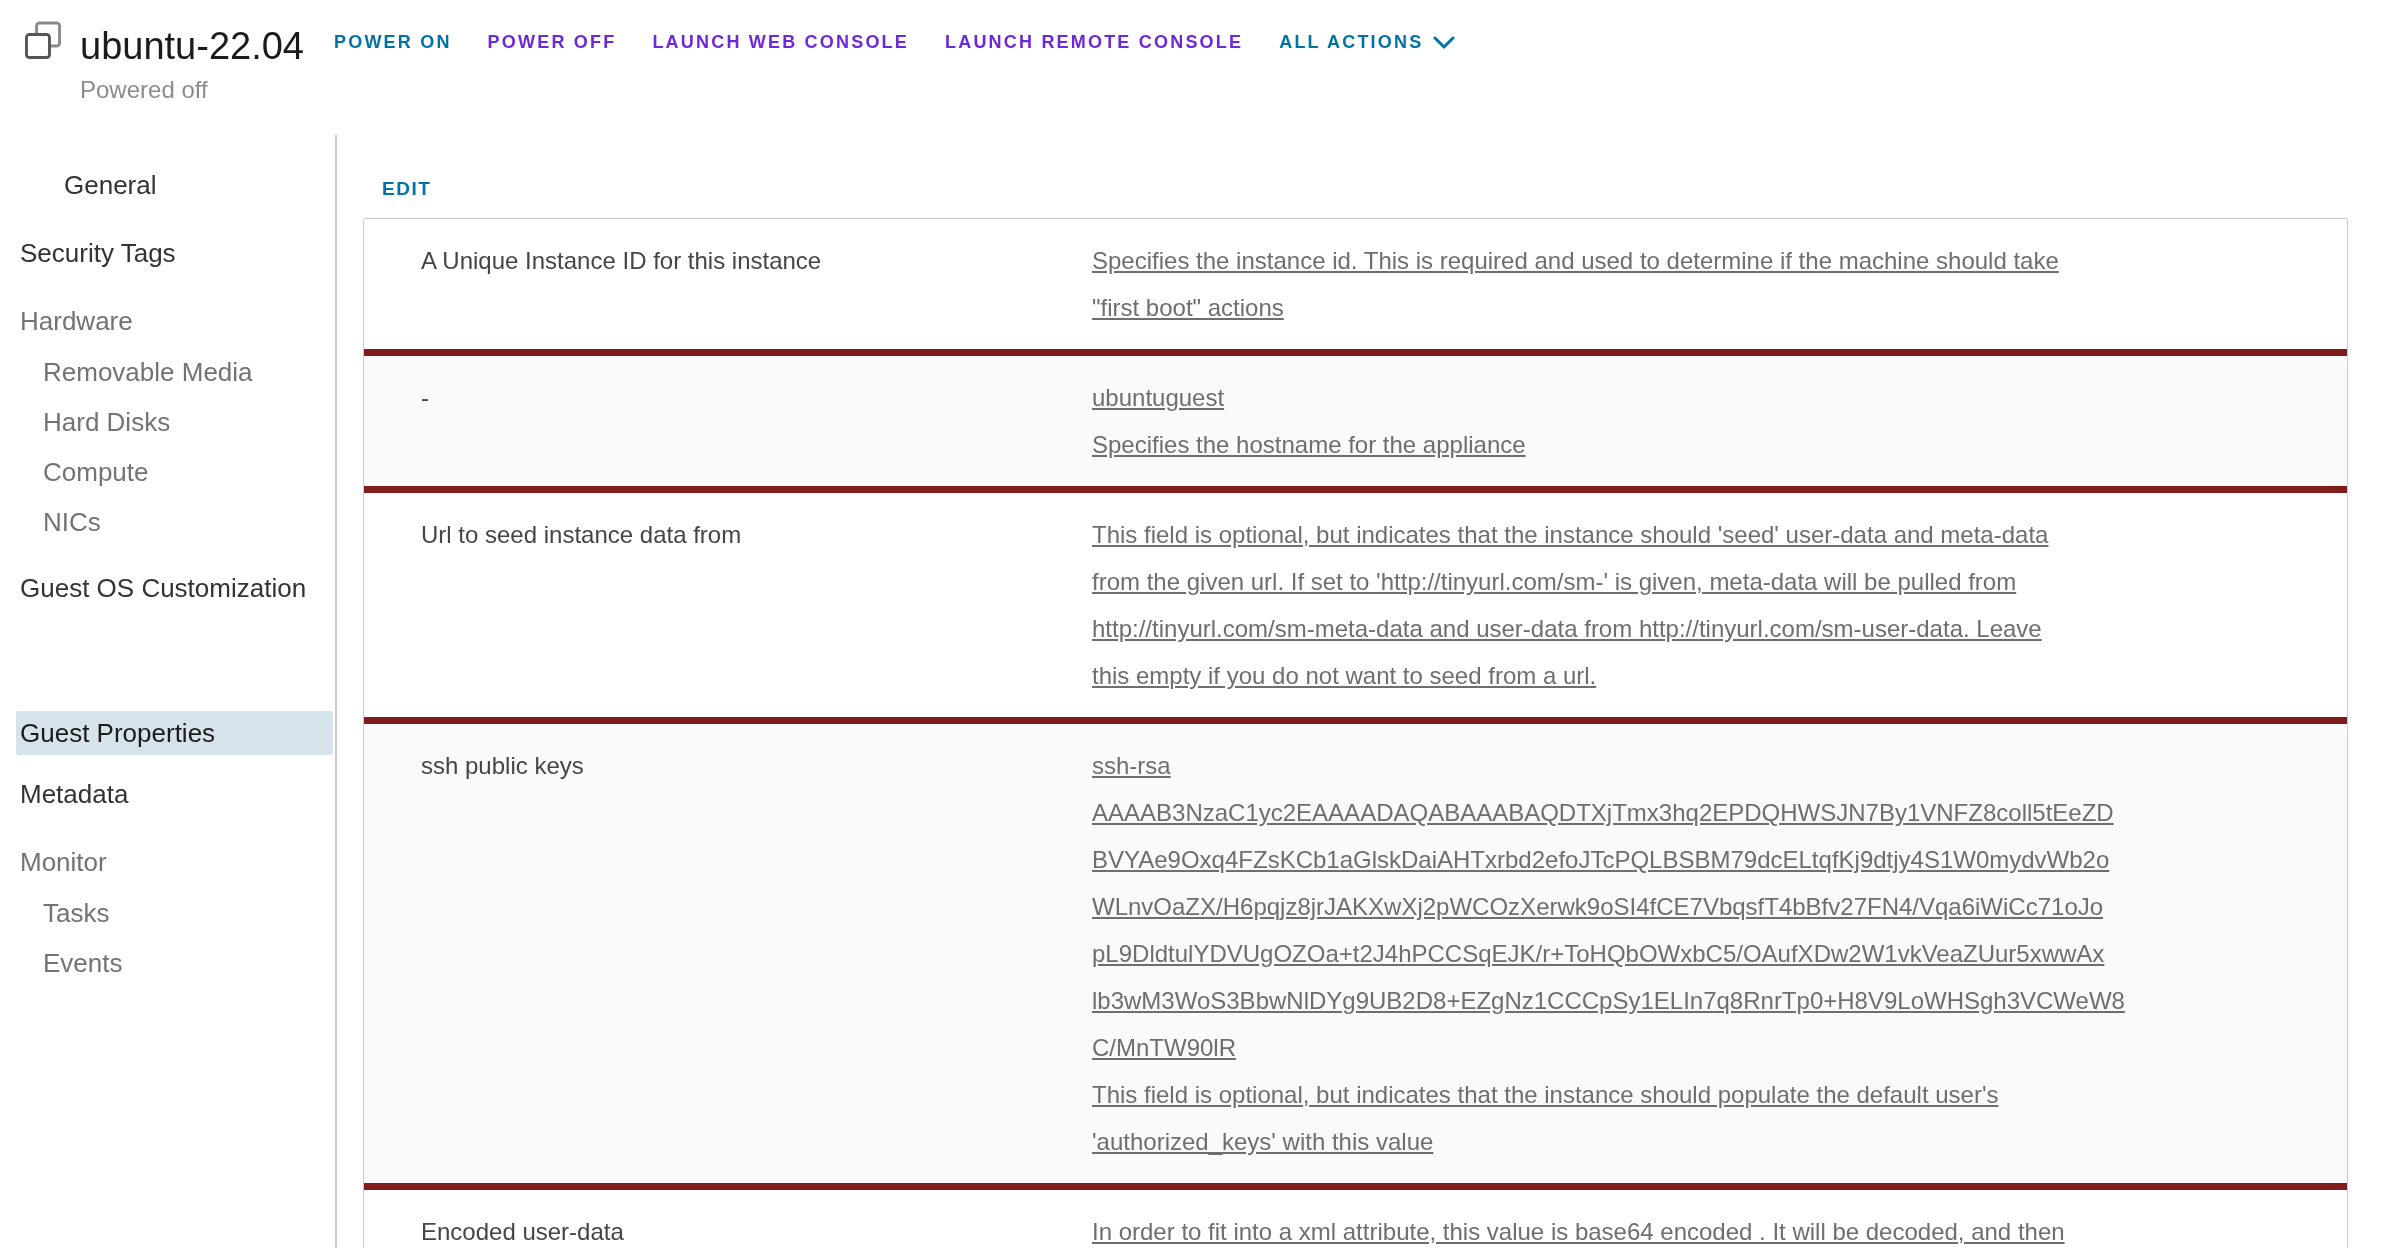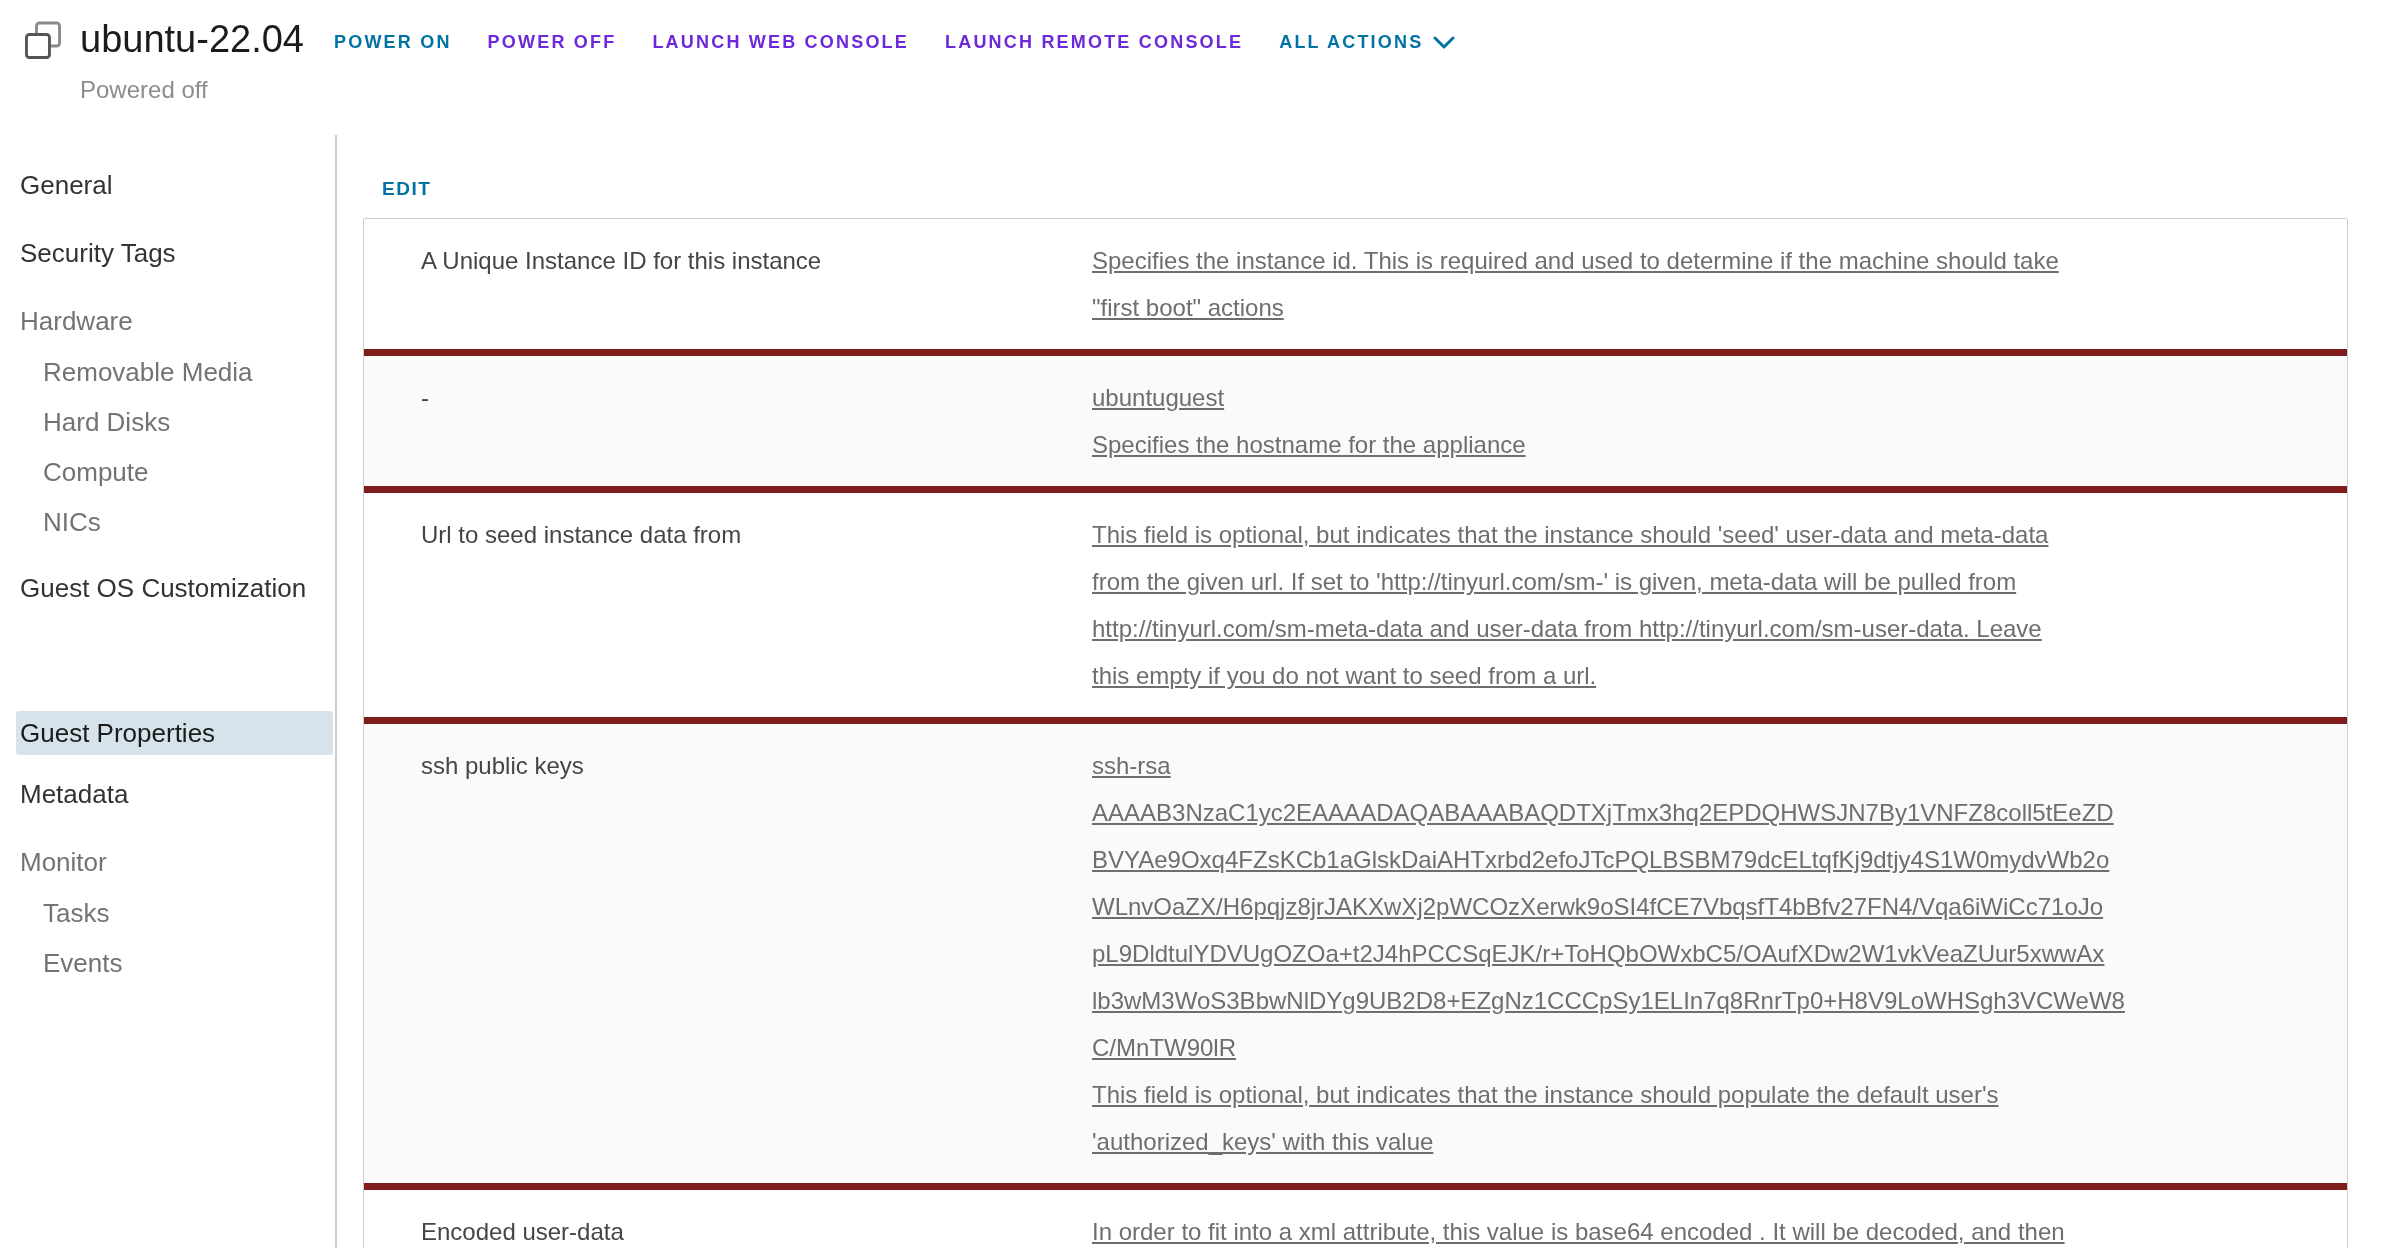--- a/index.html
+++ b/index.html
@@ -4,21 +4,21 @@
 <style>
   html,body{margin:0;padding:0;}
   body{
     width:2398px;height:1248px;overflow:hidden;background:#fff;
     font-family:"Liberation Sans", sans-serif;
     -webkit-font-smoothing:antialiased;
   }
   
   .header{height:100px;display:flex;align-items:flex-start;padding:18px 0 0 20px;box-sizing:border-box;}
   .title-block{display:flex;flex-direction:column;}
-  .title-row{display:flex;align-items:flex-start;gap:14px;}
+  .title-row{display:flex;align-items:flex-end;gap:14px;}
   .vm-icon{flex:0 0 auto;}
   .vm-title{font-size:38px;color:#1b1b1b;font-weight:400;letter-spacing:0;}
   .vm-status{font-size:24px;color:#8c8c8c;font-weight:500;margin:8px 0 0 60px;}
   .toolbar{display:flex;align-items:center;gap:36px;margin:14px 0 0 30px;}
   .tb-btn{
     background:none;border:none;cursor:pointer;padding:0;
     font-family:"Liberation Sans", sans-serif;
     font-size:18px;font-weight:600;letter-spacing:2.2px;
     color:#0072a3;text-transform:uppercase;white-space:nowrap;
   }
@@ -28,21 +28,21 @@
   .layout{display:flex;height:1148px;}
   .sidebar{
     width:337px;box-sizing:border-box;margin-top:35px;
     border-right:2px solid #cccccc;padding:28px 0 0 16px;flex:0 0 auto;
   }
   .sb-item{
     font-size:26px;color:#333;line-height:44px;padding-left:4px;cursor:pointer;
     max-width:300px;border-radius:3px;margin-top:24px;
   }
   .sb-item.wrap{line-height:42px;}
-  .sb-item:first-child{margin-top:0;}
+  .sb-item:first-child{margin-top:0;margin-left:44px;}
   .sb-item.section{color:#737373;cursor:default;}
   .sb-item.subitem{color:#737373;line-height:42px;padding-left:27px;margin-top:8px;}
   .sb-item.selected{background:#d7e3ea;color:#1b1b1b;width:317px;max-width:none;box-sizing:border-box;}
   .sb-item[data-name="sidebar-item-guest-properties"]{margin-top:102px;}
   .sb-item[data-name="sidebar-item-metadata"]{margin-top:17px;}
   .sb-item[data-name="sidebar-item-monitor"]{}
   
   .main{flex:1;box-sizing:border-box;padding:78px 50px 0 26px;}
   .edit-link{
     display:inline-block;background:none;border:none;cursor:pointer;padding:0;margin-left:19px;

